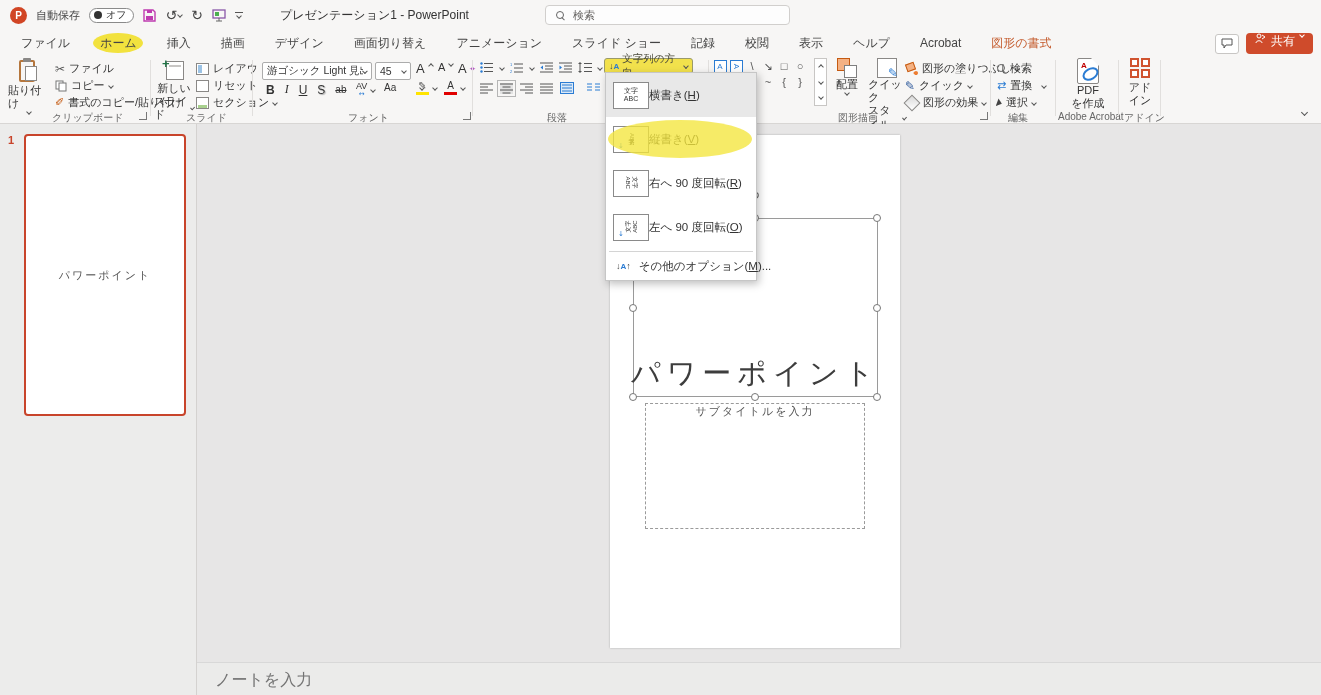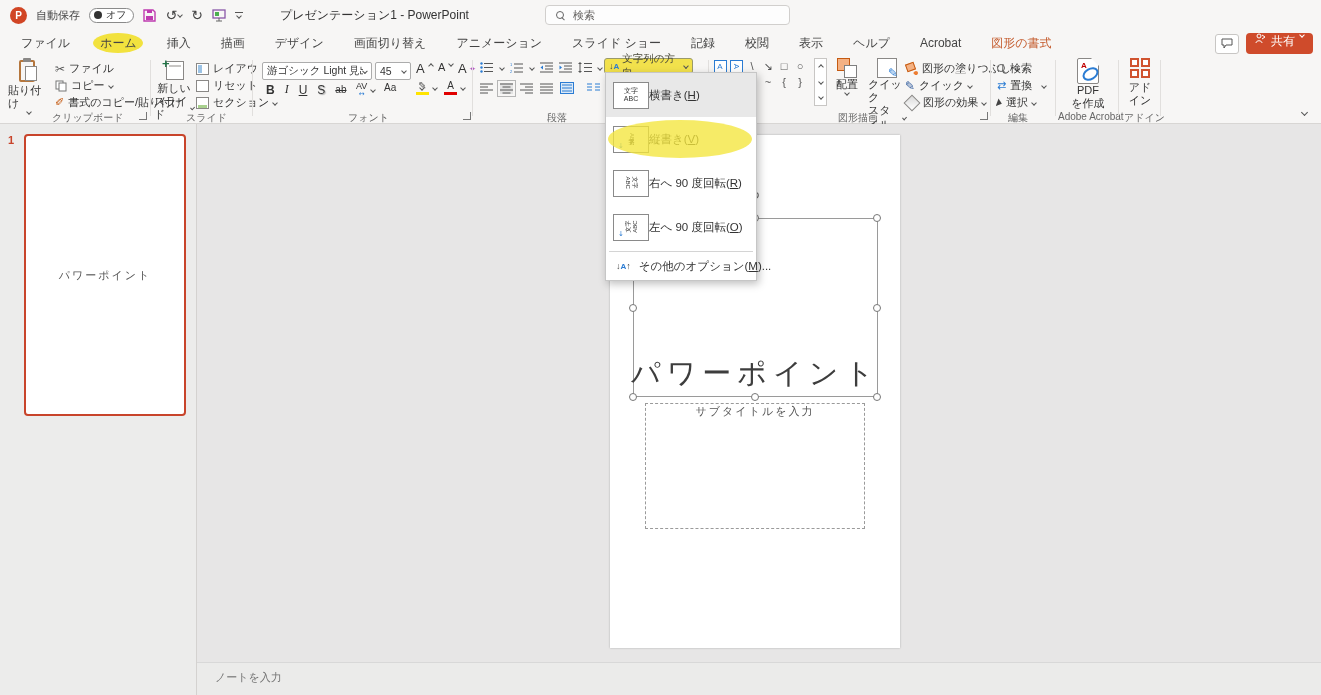--- a/index.html
+++ b/index.html
@@ -139,21 +139,21 @@
 .slide{position:absolute;left:610px;top:135px;width:290px;height:513px;background:#fff;box-shadow:0 0 2px rgba(0,0,0,.25);z-index:1;}
 .titlebox{position:absolute;left:633px;top:218px;width:245px;height:179px;border:1px solid #9a9a9a;display:flex;align-items:flex-end;justify-content:center;z-index:5;}
 .slide-title{font-size:29px;font-weight:300;letter-spacing:6px;color:#3d3d3d;padding-bottom:2px;white-space:nowrap;}
 .handle{position:absolute;width:8px;height:8px;border-radius:50%;background:#fff;border:1px solid #777;z-index:6;}
 .rotate-handle{position:absolute;left:749px;top:188px;color:#666;font-size:13px;z-index:6;font-family:"DejaVu Sans",sans-serif;}
 .subtitlebox{position:absolute;left:645px;top:403px;width:220px;height:126px;border:1px dashed #9a9a9a;text-align:center;z-index:2;}
 .subtitle-ph{font-size:11px;letter-spacing:2px;color:#555;padding-top:2px;}
 
 
 .notesbar{position:absolute;left:197px;top:662px;width:1124px;height:33px;background:#ebebea;border-top:1px solid #d8d8d8;}
-.notes-ph{position:absolute;left:18px;top:7px;color:#737373;font-size:11px;text-align:center;}
+.notes-ph{position:absolute;left:18px;top:7px;color:#737373;font-size:16px;text-align:center;}
 </style>
 </head>
 <body>
 
 <div class="app">
 
   <div class="titlebar">
     <div class="tb-left">
       <span class="ppt-logo">P</span>
       <span class="autosave-label">自動保存</span>

